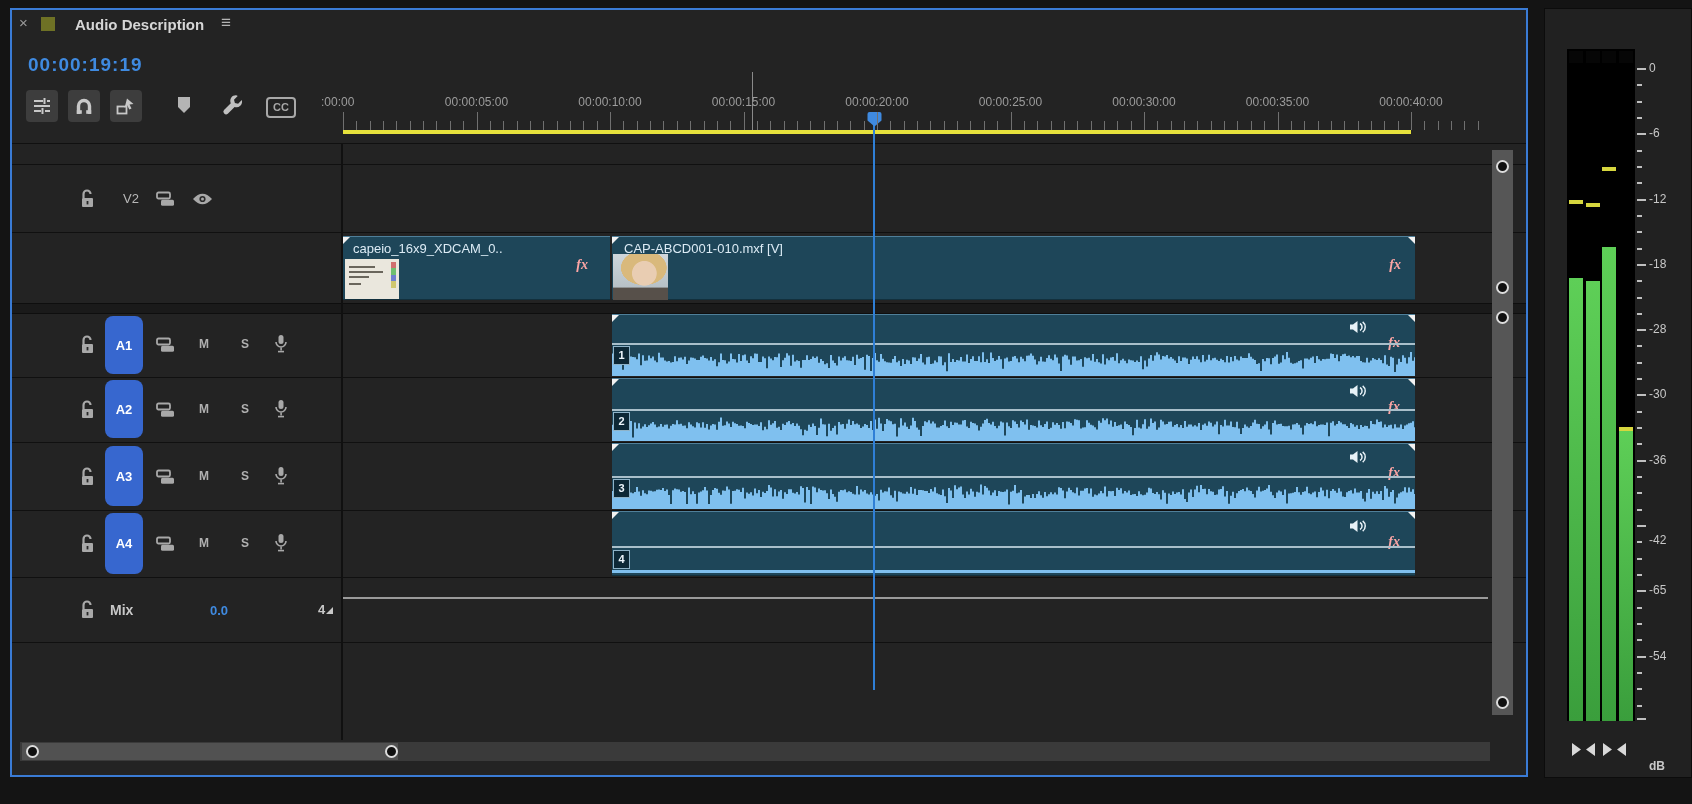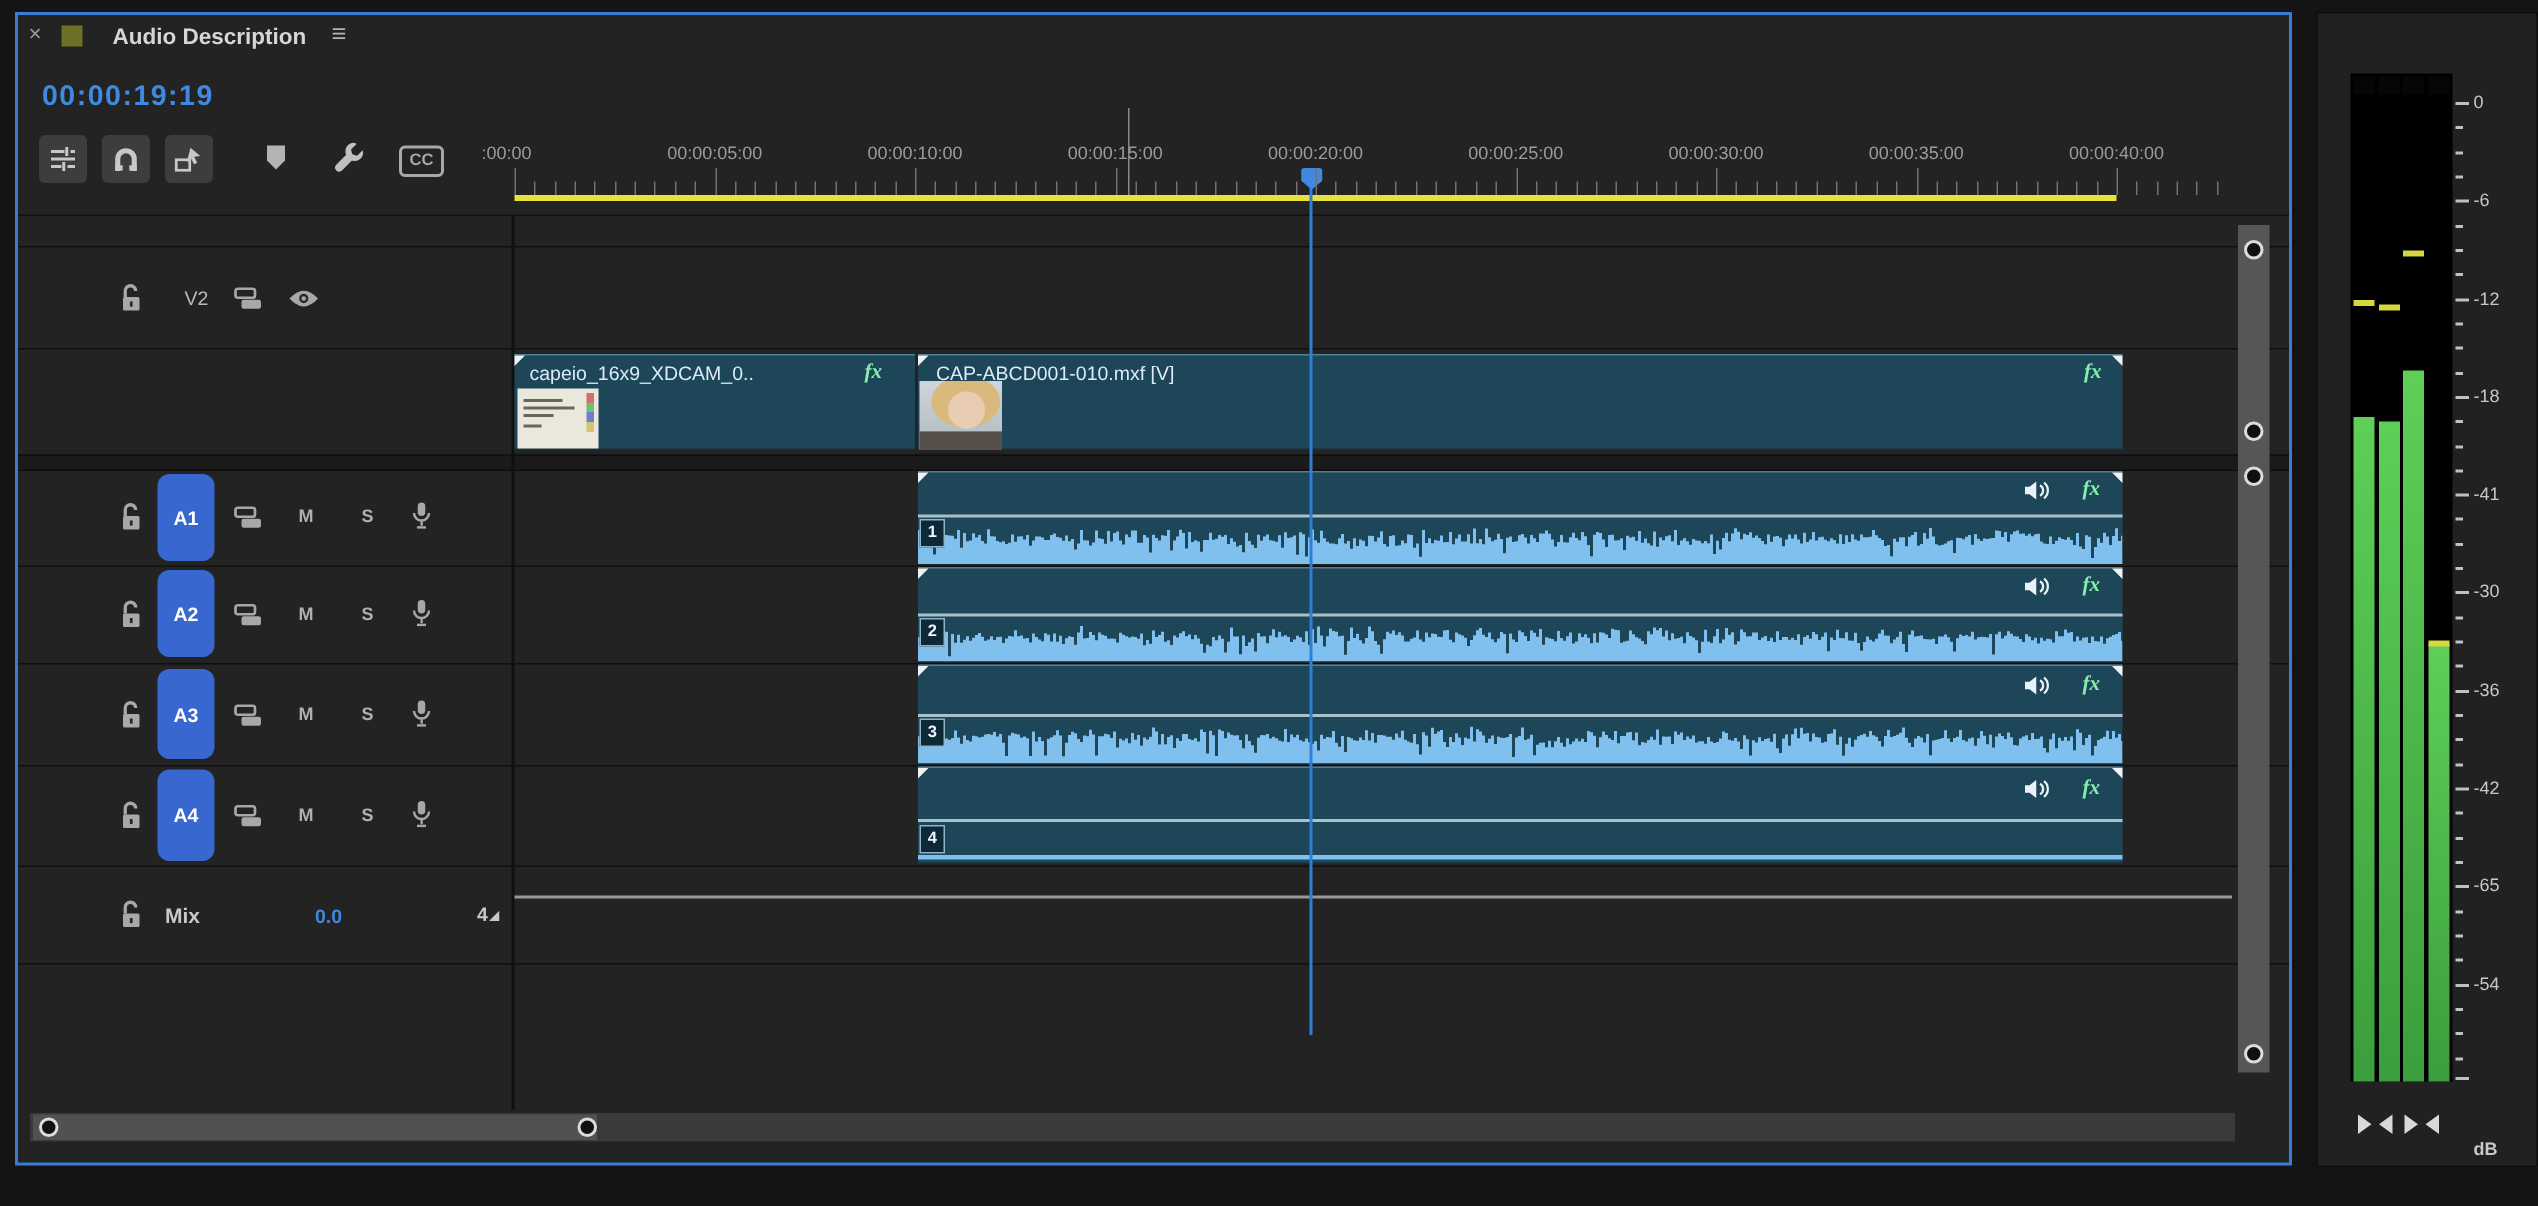--- a/index.html
+++ b/index.html
@@ -30,21 +30,21 @@
   
   .tlabel-plain{color:#b8b8b8;font-size:13px;}
   .badge{left:105px;width:38px;background:#3767cf;border-radius:8px;color:#fff;font-size:13px;font-weight:bold;
          display:flex;align-items:center;justify-content:center;}
   .ms{color:#b0b0b0;font-size:12px;font-weight:bold;}
   .mixnum{color:#3f8ae0;font-size:13px;font-weight:bold;}
   
   .vclip,.aclip{position:absolute;left:612px;width:803px;background:#1e4659;border-top:1px solid #4f7f99;
                 border-bottom:1px solid #12303d;box-sizing:border-box;}
   .clip-title{position:absolute;left:10px;top:4px;color:#dcebf5;font-size:13px;white-space:nowrap;}
-  .fx{position:absolute;font:italic bold 14px "Liberation Serif",serif;color:#86efac;}
+  .fx{position:absolute;font:italic bold 14px "Liberation Serif",serif;color:#fca5a5;margin-top:16px;}
   .corner{position:absolute;width:0;height:0;border-style:solid;}
   .tl{left:0;top:0;border-width:7px 7px 0 0;border-color:#f2f2f2 transparent transparent transparent;}
   .tr{right:0;top:0;border-width:7px 0 0 7px;border-color:#f2f2f2 transparent transparent transparent;}
   .adiv{position:absolute;left:0;right:0;height:2px;background:#a9bfca;}
   .wave{position:absolute;left:0;right:0;overflow:hidden;}
   .chnum{position:absolute;left:1px;width:15px;height:17px;background:#0d2836;border:1px solid #8fb3c8;
          color:#eef6fc;font-size:11px;font-weight:bold;text-align:center;line-height:16px;box-sizing:content-box;}
   .flatwave{position:absolute;left:0;right:0;bottom:2px;height:3px;background:#7fc0ef;}
   
   .slate{position:absolute;left:2px;top:22px;width:54px;height:40px;background:#eae7dd;}
@@ -447,36 +447,36 @@
       <div class="mlabel" style="top: 182.6px;">-12</div>
       <div class="mtick" style="left: 92px; width: 5px; top: 205.9px;"></div>
       <div class="mtick" style="left: 92px; width: 5px; top: 222.2px;"></div>
       <div class="mtick" style="left: 92px; width: 5px; top: 238.5px;"></div>
       <div class="mtick" style="left: 92px; width: 9px; top: 254.8px;"></div>
       <div class="mlabel" style="top: 247.8px;">-18</div>
       <div class="mtick" style="left: 92px; width: 5px; top: 271.2px;"></div>
       <div class="mtick" style="left: 92px; width: 5px; top: 287.5px;"></div>
       <div class="mtick" style="left: 92px; width: 5px; top: 303.8px;"></div>
       <div class="mtick" style="left: 92px; width: 9px; top: 320.1px;"></div>
-      <div class="mlabel" style="top: 313.1px;">-41</div>
+      <div class="mlabel" style="top: 313.1px;">-28</div>
       <div class="mtick" style="left: 92px; width: 5px; top: 336.4px;"></div>
       <div class="mtick" style="left: 92px; width: 5px; top: 352.8px;"></div>
       <div class="mtick" style="left: 92px; width: 5px; top: 369.1px;"></div>
       <div class="mtick" style="left: 92px; width: 9px; top: 385.4px;"></div>
       <div class="mlabel" style="top: 378.4px;">-30</div>
       <div class="mtick" style="left: 92px; width: 5px; top: 401.7px;"></div>
       <div class="mtick" style="left: 92px; width: 5px; top: 418px;"></div>
       <div class="mtick" style="left: 92px; width: 5px; top: 434.4px;"></div>
       <div class="mtick" style="left: 92px; width: 9px; top: 450.7px;"></div>
       <div class="mlabel" style="top: 443.7px;">-36</div>
       <div class="mtick" style="left: 92px; width: 5px; top: 467px;"></div>
       <div class="mtick" style="left: 92px; width: 5px; top: 483.3px;"></div>
       <div class="mtick" style="left: 92px; width: 5px; top: 499.6px;"></div>
       <div class="mtick" style="left: 92px; width: 9px; top: 516px;"></div>
-      <div class="mlabel" style="top: 509px; text-align: right;">-42</div>
+      <div class="mlabel" style="top: 524px; text-align: right;">-42</div>
       <div class="mtick" style="left: 92px; width: 5px; top: 532.3px;"></div>
       <div class="mtick" style="left: 92px; width: 5px; top: 548.6px;"></div>
       <div class="mtick" style="left: 92px; width: 5px; top: 564.9px;"></div>
       <div class="mtick" style="left: 92px; width: 9px; top: 581.2px;"></div>
       <div class="mlabel" style="top: 574.2px;">-65</div>
       <div class="mtick" style="left: 92px; width: 5px; top: 597.6px;"></div>
       <div class="mtick" style="left: 92px; width: 5px; top: 613.9px;"></div>
       <div class="mtick" style="left: 92px; width: 5px; top: 630.2px;"></div>
       <div class="mtick" style="left: 92px; width: 9px; top: 646.5px;"></div>
       <div class="mlabel" style="top: 639.5px;">-54</div>

